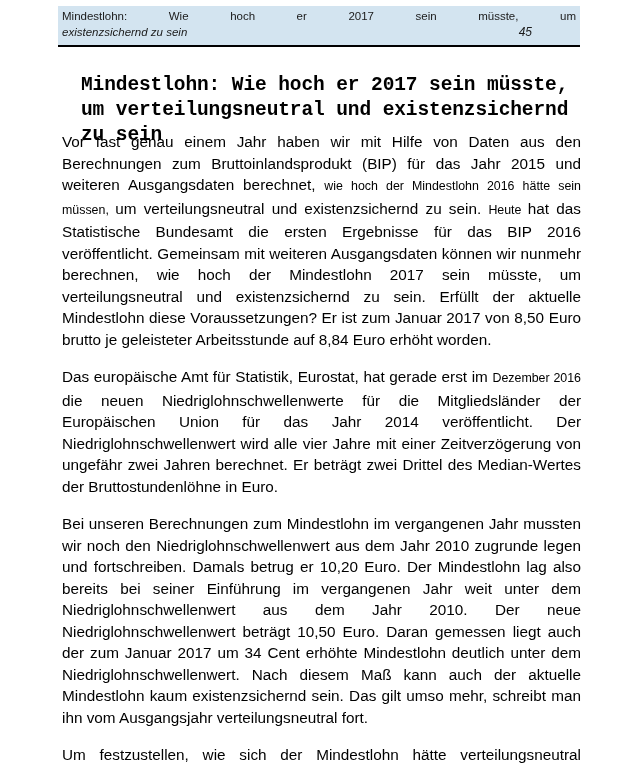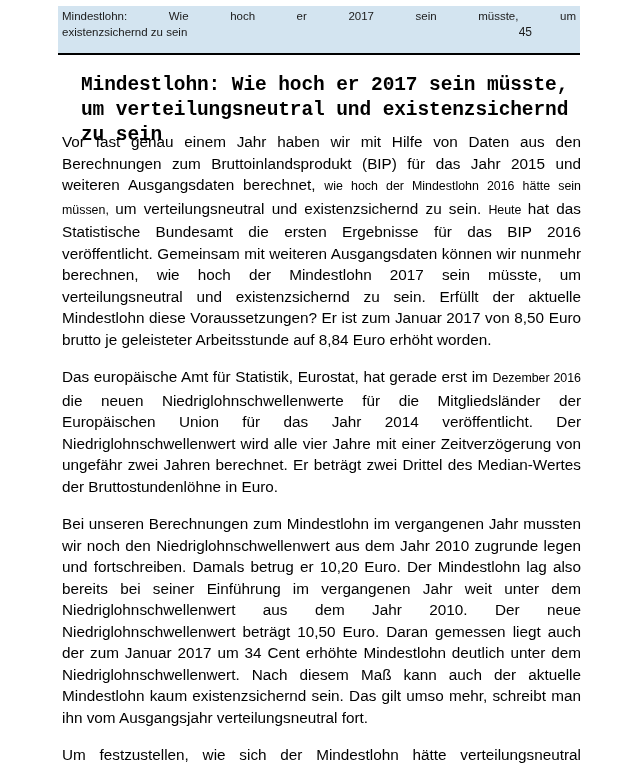--- a/index.html
+++ b/index.html
@@ -24,39 +24,40 @@
 
   
   .header-band {
     position: absolute;
     left: 58px;
     top: 6px;
     width: 522px;
     background: #d3e4f0;
     border-bottom: 2px solid #000000;
     box-sizing: border-box;
-    padding: 2px 4px 13px 4px;
+    padding: 2px 4px 5px 4px;
   }
   .header-line {
     font-family: "Liberation Sans", sans-serif;
     font-size: 11.5px;
     line-height: 16px;
     color: #1a1a1a;
     text-align: justify;
     text-align-last: justify;
     white-space: nowrap;
   }
   .header-line-2 {
     font-family: "Liberation Sans", sans-serif;
     font-size: 11.5px;
     line-height: 16px;
     color: #1a1a1a;
     display: flex;
     justify-content: space-between;
     align-items: baseline;
+    font-style: italic;
   }
   .header-pageno {
     font-family: "Liberation Sans", sans-serif;
     font-size: 12px;
     padding-right: 44px;
   }
 
   
   .article-title {
     position: absolute;

